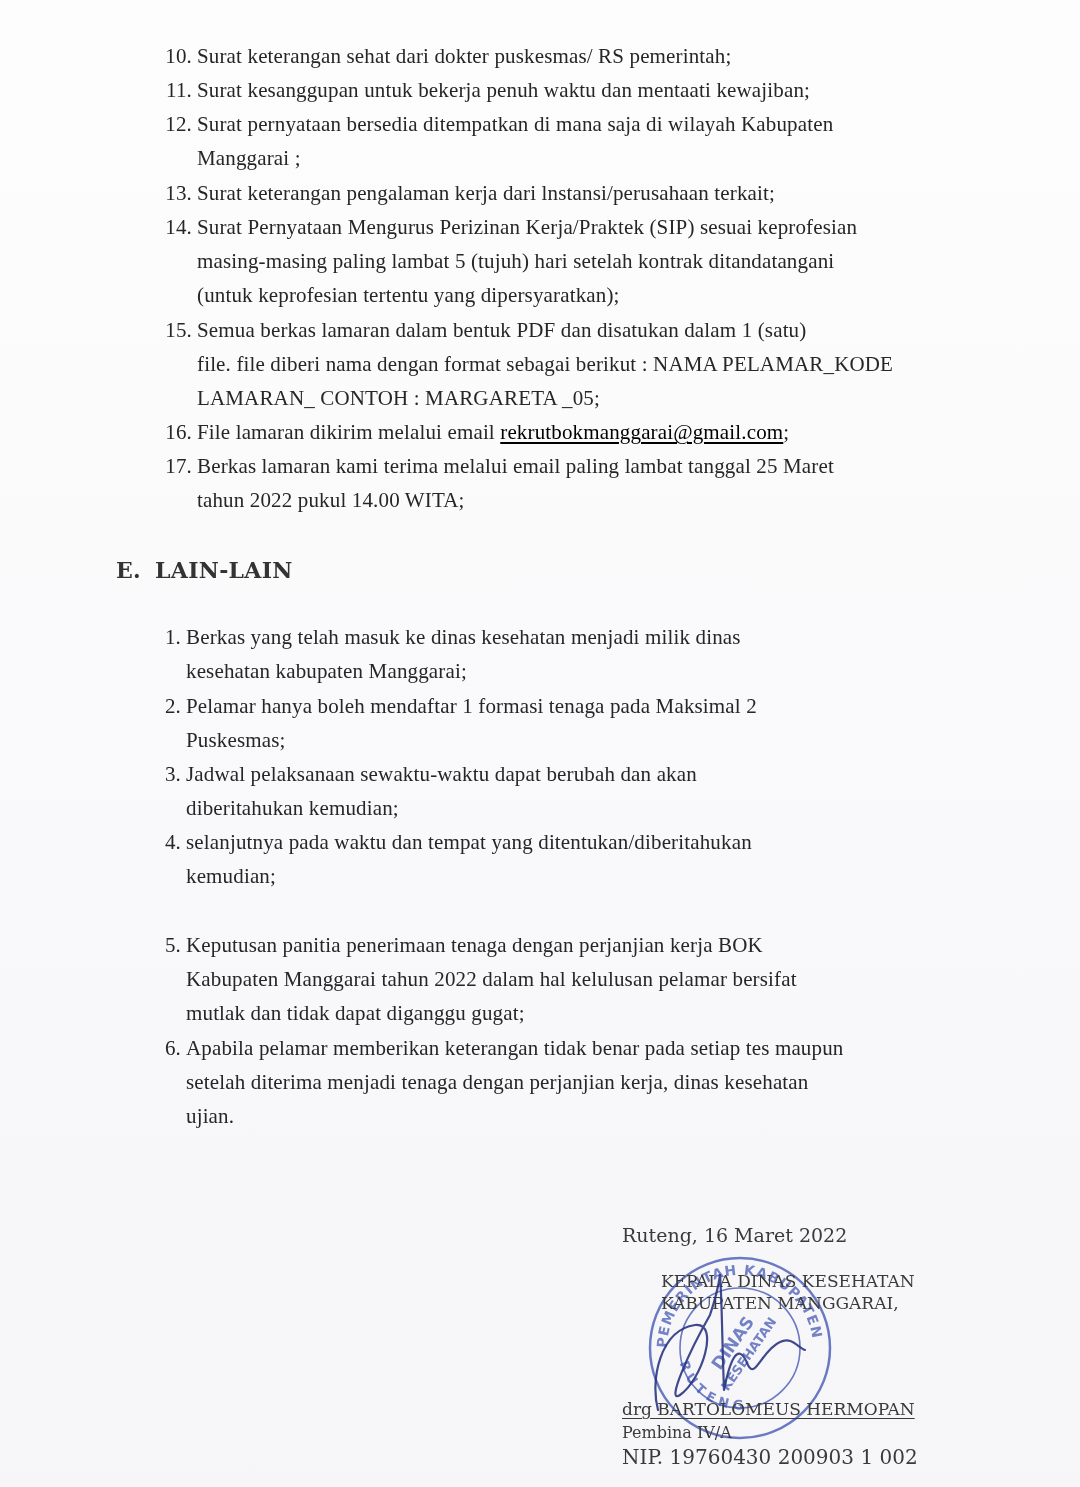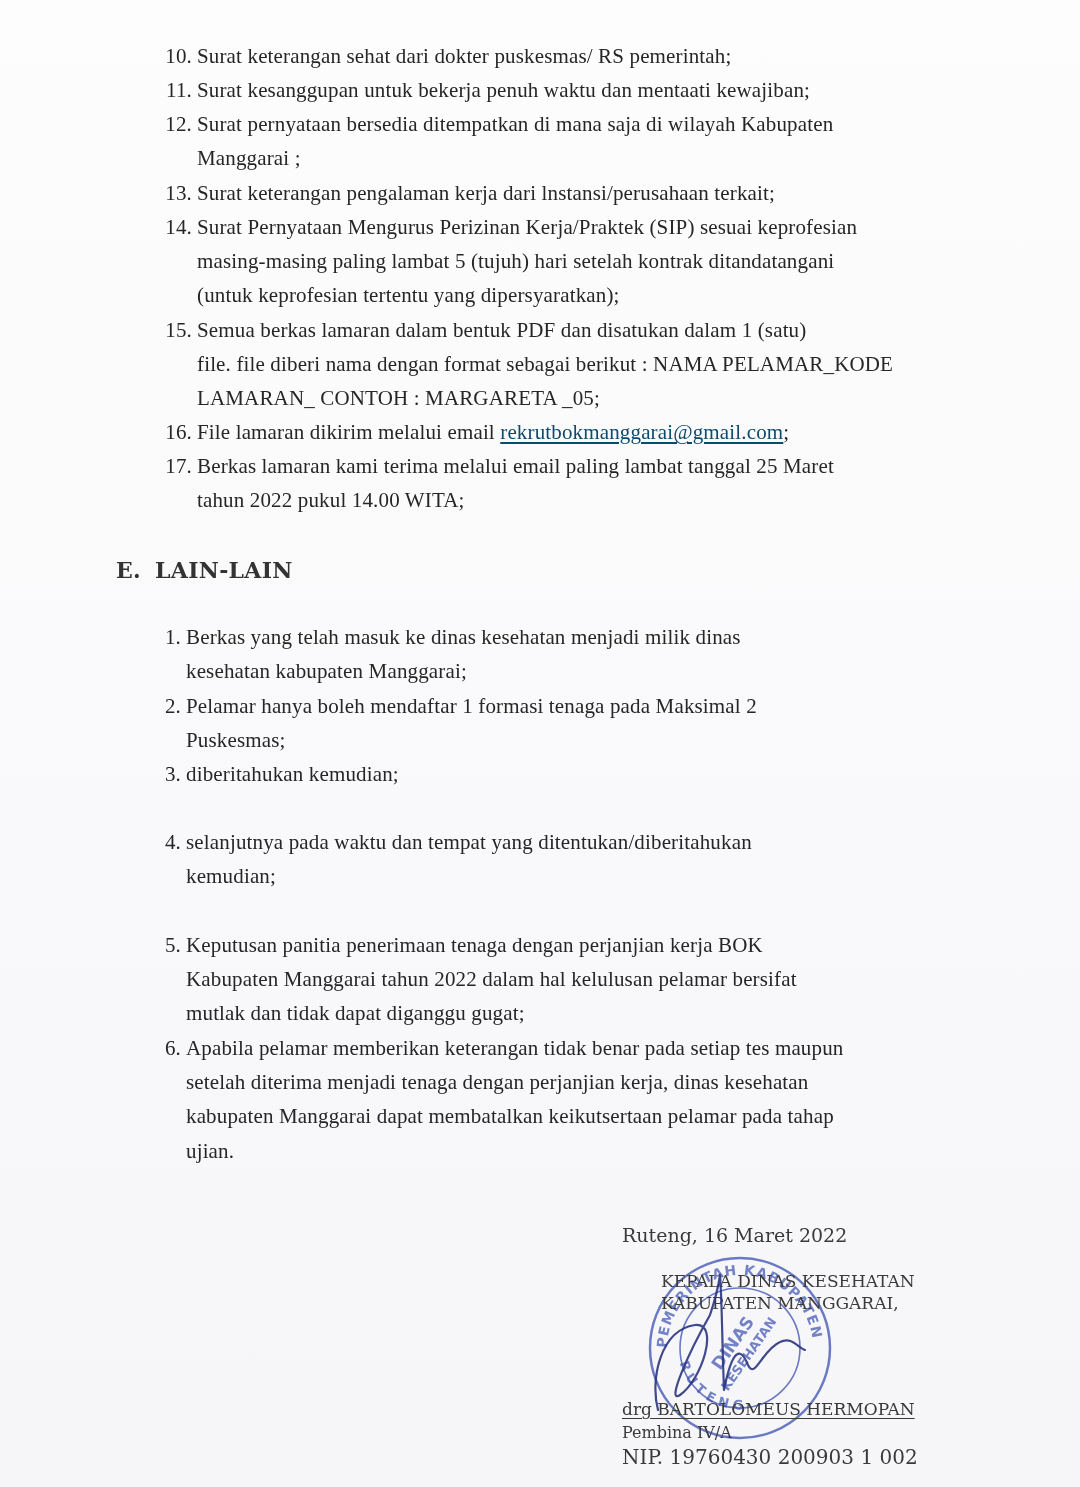--- a/index.html
+++ b/index.html
@@ -17,21 +17,21 @@
     background: linear-gradient(180deg, #fdfdfd 0%, #f9f9fb 55%, #f6f6f9 100%);
   }
   .list { position: absolute; left: 0; top: 0; width: 1080px; }
   .item { position: absolute; font-size: 21px; line-height: 34.2px; letter-spacing: 0.15px; white-space: nowrap; }
   .num { position: absolute; text-align: right; }
   .line { display: block; }
   .sectionA .num { left: 158px; width: 34px; }
   .sectionA .body { position: absolute; left: 197px; }
   .sectionB .num { left: 158px; width: 23px; }
   .sectionB .body { position: absolute; left: 186px; }
-  .email { color: #0c4a6e; text-decoration: underline; text-underline-offset: 3px; }
+  .email { color: #000000; text-decoration: underline; text-underline-offset: 3px; }
   .heading {
     position: absolute; left: 116px; top: 557px;
     font-family: "DejaVu Serif", serif; font-weight: bold;
     font-size: 22px; letter-spacing: 0.3px; color: #333;
   }
   .heading .letter { margin-right: 14px; }
   .sig { position: absolute; left: 622px; top: 1224px; font-family: "DejaVu Serif", serif; color: #3a3a3a; }
   .sig .place { position: absolute; left: 0; top: 0; font-size: 19px; white-space: nowrap; }
   .sig .title { position: absolute; left: 0; top: 46px; font-size: 17px; line-height: 22px; white-space: nowrap; margin-left: 39px; }
   .sig .name { position: absolute; left: 0; top: 175px; font-size: 17px; white-space: nowrap; text-decoration: underline; text-underline-offset: 3px; }
@@ -117,20 +117,21 @@
   <div class="item" style="top:689px">
     <span class="num">2.</span>
     <span class="body">
       <span class="line">Pelamar  hanya  boleh mendaftar  1  formasi tenaga pada Maksimal 2</span>
       <span class="line">Puskesmas;</span>
     </span>
   </div>
   <div class="item" style="top:757px">
     <span class="num">3.</span>
     <span class="body">
+      <span class="line">Jadwal  pelaksanaan  sewaktu-waktu  dapat  berubah  dan akan</span>
       <span class="line">diberitahukan kemudian;</span>
     </span>
   </div>
   <div class="item" style="top:825px">
     <span class="num">4.</span>
     <span class="body">
       <span class="line">selanjutnya  pada waktu dan tempat yang ditentukan/diberitahukan</span>
       <span class="line">kemudian;</span>
     </span>
   </div>
@@ -140,21 +141,20 @@
       <span class="line">Keputusan panitia penerimaan tenaga dengan perjanjian kerja BOK</span>
       <span class="line">Kabupaten Manggarai  tahun 2022  dalam  hal kelulusan pelamar bersifat</span>
       <span class="line">mutlak dan tidak dapat diganggu gugat;</span>
     </span>
   </div>
   <div class="item" style="top:1031px">
     <span class="num">6.</span>
     <span class="body">
       <span class="line">Apabila pelamar memberikan keterangan tidak benar pada setiap tes maupun</span>
       <span class="line">setelah diterima menjadi tenaga dengan perjanjian kerja, dinas kesehatan</span>
-      <span class="line">kabupaten Manggarai  dapat membatalkan keikutsertaan pelamar pada tahap</span>
       <span class="line">ujian.</span>
     </span>
   </div>
 </div>
 
 <svg class="stamp" viewBox="0 0 190 190">
   <defs>
     <path id="stampArcTop" d="M 22 95 A 73 73 0 0 1 168 95"></path>
     <path id="stampArcBottom" d="M 35 110 A 62 62 0 0 0 155 110"></path>
   </defs>

